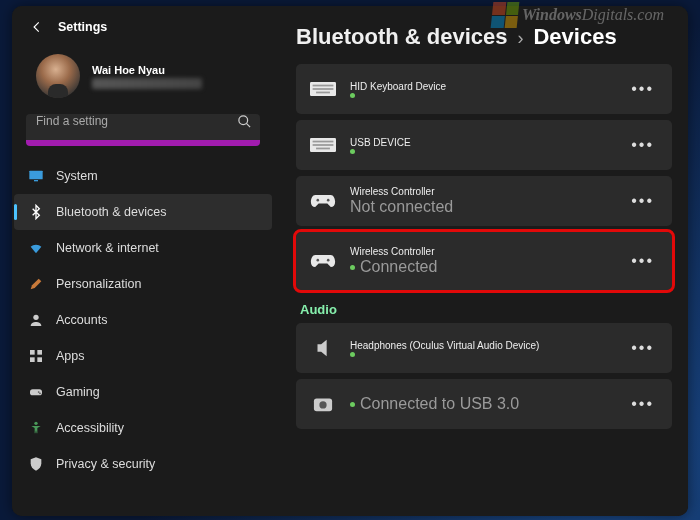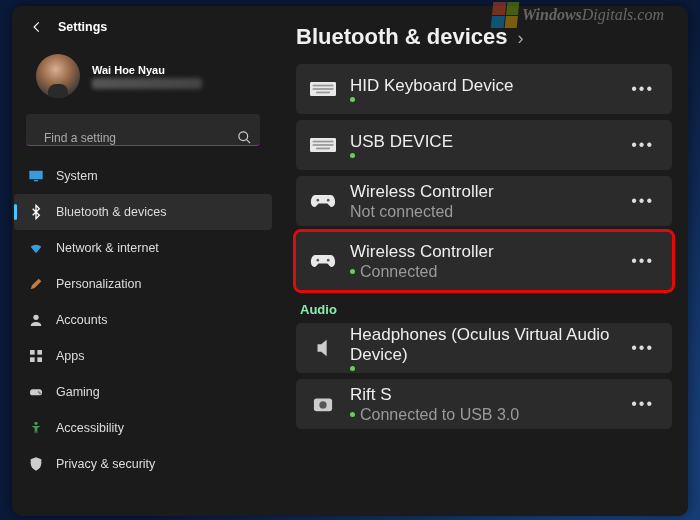--- a/index.html
+++ b/index.html
@@ -65,26 +65,26 @@
   .user-text { display: flex; flex-direction: column; gap: 2px; }
   .user-name { color: #fff; font-size: 11px; font-weight: 600; }
   .user-email {
     width: 110px; height: 11px;
     background: linear-gradient(90deg, #555, #444);
     filter: blur(2px);
     border-radius: 2px;
   }
   .search-wrap { padding: 0 14px 12px 14px; }
   .search {
-    display: flex; align-items: flex-end;
+    display: flex; align-items: flex-start;
     height: 32px;
     background: #2a2a2a;
-    border-bottom: 1px solid #a21caf;
+    border-bottom: 6px solid #a21caf;
     border-radius: 4px;
-    padding: 0 8px 0 18px;
+    padding: 0 8px 0 10px;
   }
   .search input {
     flex: 1;
     background: transparent;
     border: none;
     outline: none;
     color: #ddd;
     font-size: 12px;
   }
   .search input::placeholder { color: #aaa; }
@@ -148,21 +148,21 @@
   .device-card.highlight {
     outline: 3px solid #e20909;
     height: 58px;
   }
   .dev-icon {
     width: 26px; height: 22px;
     display: flex; align-items: center; justify-content: center;
     flex-shrink: 0;
   }
   .dev-text { flex: 1; display: flex; flex-direction: column; gap: 1px; }
-  .dev-name { color: #eee; font-size: 17px; }
+  .dev-name { color: #eee; font-size: 10px; }
   .dev-status { font-size: 16px; display: flex; align-items: center; gap: 5px; }
   .dot { width: 5px; height: 5px; border-radius: 50%; display: inline-block; }
   .dot.green { background: #6ccb5f; }
   .status-grey { color: #9a9a9a; }
   .more-btn {
     color: #ddd; font-size: 16px; letter-spacing: 2px;
     cursor: pointer;
     padding: 4px;
   }
   .section-head {
@@ -307,20 +307,21 @@
           </span>
           <span>Privacy &amp; security</span>
         </div>
       </div>
   </div>
 
   <div class="main">
     <div class="breadcrumb">
       <span class="bc-parent">Bluetooth &amp; devices</span>
       <span class="bc-sep">›</span>
+      <span class="bc-current">Devices</span>
     </div>
 
     <div class="device-list" id="devices">
         <div class="device-card">
     <div class="dev-icon">
             <svg width="26" height="16" viewBox="0 0 30 16">
               <rect width="30" height="16" rx="1.5" fill="#e8e8e8"></rect>
               <rect x="3" y="3" width="24" height="2" fill="#999"></rect>
               <rect x="3" y="7" width="24" height="2" fill="#999"></rect>
               <rect x="7" y="11" width="16" height="2" fill="#999"></rect>
@@ -407,21 +408,20 @@
     <div class="more-btn">•••</div>
         </div>
         <div class="device-card">
     <div class="dev-icon">
             <svg width="22" height="20" viewBox="0 0 24 22" fill="#ccc">
               <rect x="2" y="5" width="20" height="14" rx="3"></rect>
               <circle cx="12" cy="12" r="4" fill="#555"></circle>
             </svg>
           </div>
     <div class="dev-text">
-      <div class="dev-name">Rift S</div>
       <div class="dev-status status-grey">
               <span class="dot green"></span>
               <span>Connected to USB 3.0</span>
             </div>
     </div>
     <div class="more-btn">•••</div>
         </div>
       </div>
   </div>
 </div>

